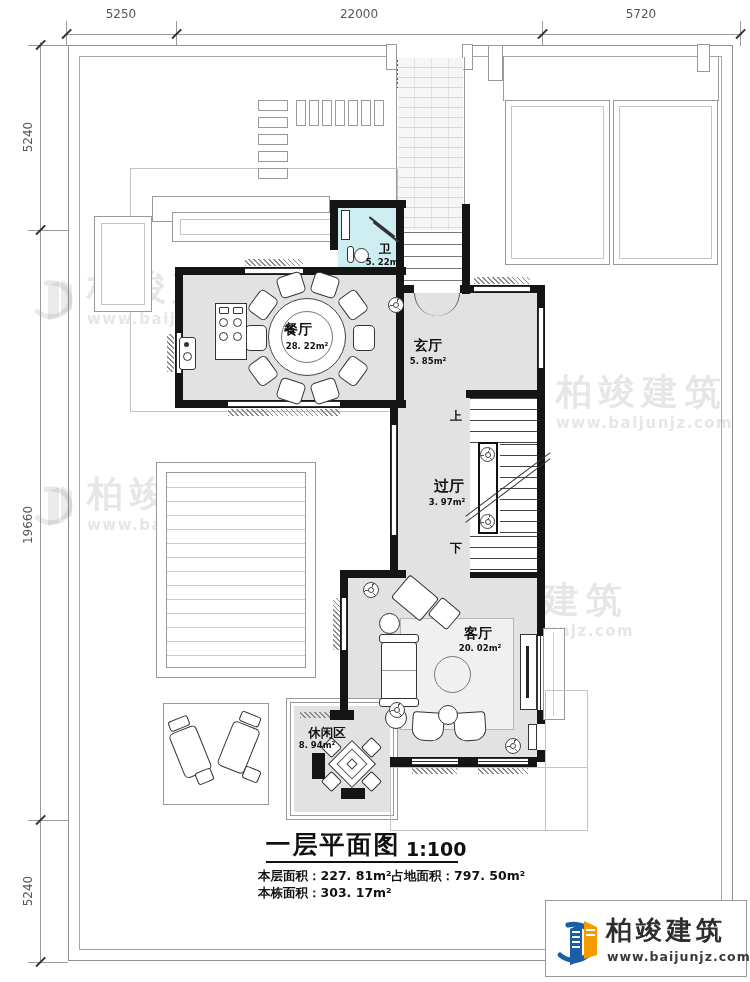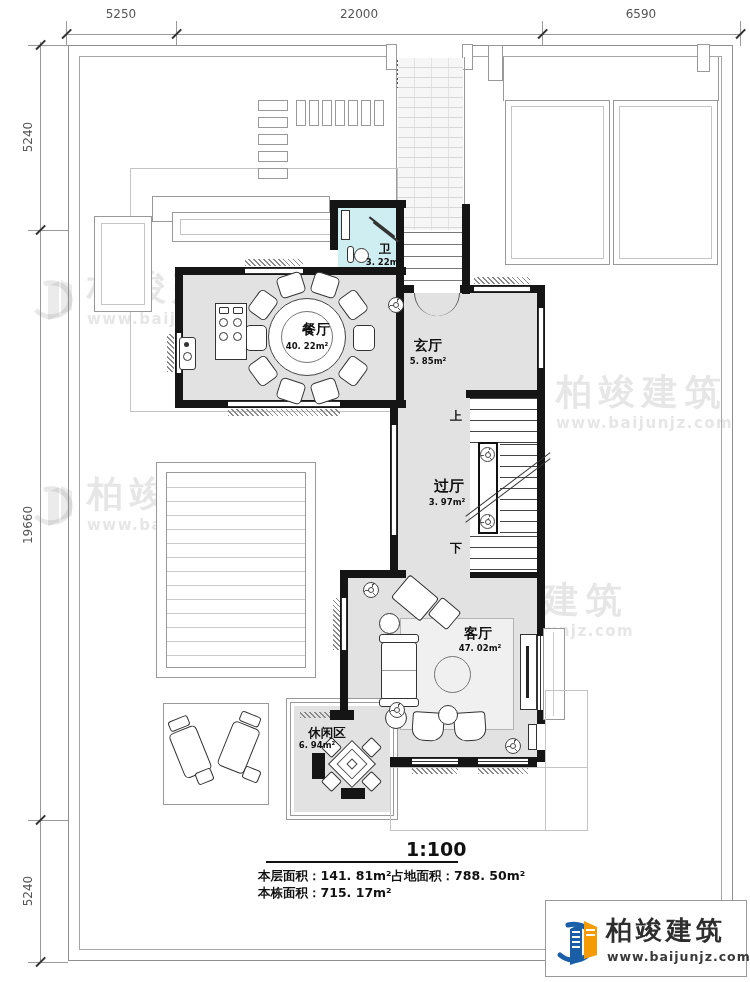--- a/index.html
+++ b/index.html
@@ -86,21 +86,21 @@
         <polygon points="33,12 44,17 44,42 33,46" fill="rgba(110,110,110,0.14)"></polygon>
       </svg>
     <div>
         <div class="wm-t">柏竣建筑</div>
          <div class="wm-u">www.baijunjz.com</div>
       </div>
   </div>
 
   <div class="a dim" style="left:91px;top:7px;width:60px;text-align:center;">5250</div>
   <div class="a dim" style="left:329px;top:7px;width:60px;text-align:center;">22000</div>
-  <div class="a dim" style="left:611px;top:7px;width:60px;text-align:center;">6590</div>
+  <div class="a dim" style="left:611px;top:7px;width:60px;text-align:center;">5720</div>
   <div class="a ext" style="left:66px;top:34px;width:676px;height:1.2px;"></div>
   <div class="a ext" style="left:66px;top:21px;width:1px;height:25px;"></div>
   <div class="a ext" style="left:176px;top:21px;width:1px;height:25px;"></div>
   <div class="a ext" style="left:542px;top:21px;width:1px;height:25px;"></div>
   <div class="a ext" style="left:740px;top:21px;width:1px;height:25px;"></div>
   <div class="a tick" style="left:60px;top:33px;"></div>
   <div class="a tick" style="left:170px;top:33px;"></div>
   <div class="a tick" style="left:536px;top:33px;"></div>
   <div class="a tick" style="left:734px;top:33px;"></div>
 
@@ -257,36 +257,36 @@
   <div class="a" style="left:455px;top:490px;width:106px;height:1.3px;background:#333;transform:rotate(-37deg);"></div>
   <div class="a lbl" style="left:446px;top:410px;width:20px;font-size:12px;">上</div>
   <div class="a lbl" style="left:446px;top:542px;width:20px;font-size:12px;">下</div>
 
   <div class="a furn" style="left:341px;top:210px;width:9px;height:30px;border-radius:0;"></div>
   <div class="a furn" style="left:347px;top:246px;width:7px;height:17px;"></div>
   <div class="a furn circle" style="left:354px;top:248px;width:15px;height:15px;"></div>
   <div class="a" style="left:366px;top:226px;width:32px;height:2px;background:#333;transform:rotate(38deg);"></div>
   <div class="a" style="left:370px;top:231px;width:32px;height:2px;background:#333;transform:rotate(38deg);"></div>
   <div class="a lbl" style="left:373px;top:243px;width:24px;font-size:12px;">卫</div>
-  <div class="a area" style="left:362px;top:257px;width:44px;">3. 22m²</div>
+  <div class="a area" style="left:362px;top:257px;width:44px;">5. 22m²</div>
 
   <div class="a furn circle" style="left:268px;top:298px;width:78px;height:78px;border-color:#444;"></div>
   <div class="a circle" style="left:281px;top:311px;width:52px;height:52px;border:1px solid #777;"></div>
   <div class="a furn" style="left:351px;top:327px;width:26px;height:22px;transform:rotate(90deg);border-radius:5px;"></div>
   <div class="a furn" style="left:340px;top:360px;width:26px;height:22px;transform:rotate(126deg);border-radius:5px;"></div>
   <div class="a furn" style="left:312px;top:380px;width:26px;height:22px;transform:rotate(162deg);border-radius:5px;"></div>
   <div class="a furn" style="left:278px;top:380px;width:26px;height:22px;transform:rotate(198deg);border-radius:5px;"></div>
   <div class="a furn" style="left:250px;top:360px;width:26px;height:22px;transform:rotate(234deg);border-radius:5px;"></div>
   <div class="a furn" style="left:243px;top:327px;width:26px;height:22px;transform:rotate(270deg);border-radius:5px;"></div>
   <div class="a furn" style="left:250px;top:294px;width:26px;height:22px;transform:rotate(306deg);border-radius:5px;"></div>
   <div class="a furn" style="left:278px;top:274px;width:26px;height:22px;transform:rotate(342deg);border-radius:5px;"></div>
   <div class="a furn" style="left:312px;top:274px;width:26px;height:22px;transform:rotate(18deg);border-radius:5px;"></div>
   <div class="a furn" style="left:340px;top:294px;width:26px;height:22px;transform:rotate(54deg);border-radius:5px;"></div>
-  <div class="a lbl" style="left:286px;top:322px;width:60px;font-size:14px;">餐厅</div>
-  <div class="a area" style="left:277px;top:341px;width:60px;">40. 22m²</div>
+  <div class="a lbl" style="left:268px;top:322px;width:60px;font-size:14px;">餐厅</div>
+  <div class="a area" style="left:277px;top:341px;width:60px;">28. 22m²</div>
 
   <div class="a furn" style="left:215px;top:303px;width:32px;height:57px;border-radius:0;"></div>
   <div class="a furn" style="left:219px;top:307px;width:10px;height:7px;border-radius:1px;"></div>
   <div class="a furn" style="left:233px;top:307px;width:10px;height:7px;border-radius:1px;"></div>
   <div class="a furn circle" style="left:219px;top:318px;width:9px;height:9px;"></div>
   <div class="a furn circle" style="left:233px;top:318px;width:9px;height:9px;"></div>
   <div class="a furn circle" style="left:219px;top:332px;width:9px;height:9px;"></div>
   <div class="a furn circle" style="left:233px;top:332px;width:9px;height:9px;"></div>
   <div class="a furn" style="left:179px;top:337px;width:17px;height:33px;"></div>
   <div class="a" style="left:184px;top:342px;width:5px;height:5px;background:#333;border-radius:50%;"></div>
@@ -311,42 +311,43 @@
   <div class="a furn" style="left:412px;top:712px;width:32px;height:29px;transform:rotate(4deg);border-radius:4px 4px 12px 12px;"></div>
   <div class="a furn" style="left:454px;top:712px;width:32px;height:29px;transform:rotate(-4deg);border-radius:4px 4px 12px 12px;"></div>
   <div class="a furn circle" style="left:438px;top:705px;width:20px;height:20px;"></div>
   <div class="a furn" style="left:520px;top:634px;width:17px;height:76px;border-radius:0;"></div>
   <div class="a" style="left:526px;top:646px;width:2.5px;height:52px;background:#222;"></div>
   <div class="a thin" style="left:543px;top:628px;width:22px;height:92px;"></div>
   <div class="a" style="left:553px;top:632px;width:1px;height:84px;background:#ccc;"></div>
   <div class="a fan" style="left:363px;top:582px;width:16px;height:16px;"></div>
   <div class="a fan" style="left:505px;top:738px;width:16px;height:16px;"></div>
   <div class="a lbl" style="left:448px;top:626px;width:60px;font-size:14px;">客厅</div>
-  <div class="a area" style="left:450px;top:643px;width:60px;">47. 02m²</div>
+  <div class="a area" style="left:450px;top:643px;width:60px;">20. 02m²</div>
 
   <div class="a fan" style="left:389px;top:702px;width:16px;height:16px;"></div>
   <div class="a furn" style="left:335px;top:747px;width:34px;height:34px;transform:rotate(45deg);border-radius:0;"></div>
   <div class="a" style="left:341px;top:753px;width:22px;height:22px;transform:rotate(45deg);border:1px solid #555;"></div>
   <div class="a" style="left:348px;top:760px;width:8px;height:8px;transform:rotate(45deg);border:1px solid #444;"></div>
   <div class="a furn" style="left:324px;top:740px;width:15px;height:15px;transform:rotate(45deg);border-radius:2px;"></div>
   <div class="a furn" style="left:364px;top:740px;width:15px;height:15px;transform:rotate(45deg);border-radius:2px;"></div>
   <div class="a furn" style="left:324px;top:774px;width:15px;height:15px;transform:rotate(45deg);border-radius:2px;"></div>
   <div class="a furn" style="left:364px;top:774px;width:15px;height:15px;transform:rotate(45deg);border-radius:2px;"></div>
   <div class="a lbl" style="left:295px;top:726px;width:64px;font-size:12.5px;">休闲区</div>
-  <div class="a area" style="left:290px;top:740px;width:54px;">6. 94m²</div>
+  <div class="a area" style="left:290px;top:740px;width:54px;">8. 94m²</div>
 
   <div class="a thin2" style="left:390px;top:767px;width:198px;height:64px;"></div>
   <div class="a thin2" style="left:545px;top:690px;width:43px;height:141px;"></div>
 
+  <div class="a lbl" style="left:262px;top:831px;width:142px;font-size:25px;letter-spacing:2px;">一层平面图</div>
   <div class="a" style="left:406px;top:838px;width:52px;font-size:19px;font-weight:bold;">1:100</div>
   <div class="a" style="left:266px;top:861px;width:192px;height:2.2px;background:#111;"></div>
   <div class="a" style="left:258px;top:868px;font-size:12.5px;font-weight:bold;white-space:nowrap;">
-    <span>本层面积：141. 81m²</span><span>占地面积：788. 50m²</span>
-  </div>
-  <div class="a" style="left:258px;top:885px;font-size:12.5px;font-weight:bold;white-space:nowrap;">本栋面积：715. 17m²</div>
+    <span>本层面积：227. 81m²</span><span>占地面积：797. 50m²</span>
+  </div>
+  <div class="a" style="left:258px;top:885px;font-size:12.5px;font-weight:bold;white-space:nowrap;">本栋面积：303. 17m²</div>
 
   <div class="a" style="left:545px;top:900px;width:202px;height:77px;background:#fff;border:1.2px solid #999;">
     <svg class="a" style="left:6px;top:8px;" width="52" height="60" viewBox="0 0 52 60">
       <path d="M8 46 A20 18 0 1 0 16 16" fill="none" stroke="#1b5ea8" stroke-width="5" stroke-linecap="round"></path>
       <polygon points="18,20 30,14 30,52 18,56" fill="#1b5ea8"></polygon>
       <rect x="20" y="22" width="8" height="2" fill="#fff"></rect>
         <rect x="20" y="27" width="8" height="2" fill="#fff"></rect>
       <rect x="20" y="32" width="8" height="2" fill="#fff"></rect>
         <rect x="20" y="37" width="8" height="2" fill="#fff"></rect>
       <polygon points="32,12 45,18 45,46 32,50" fill="#f59b00"></polygon>

